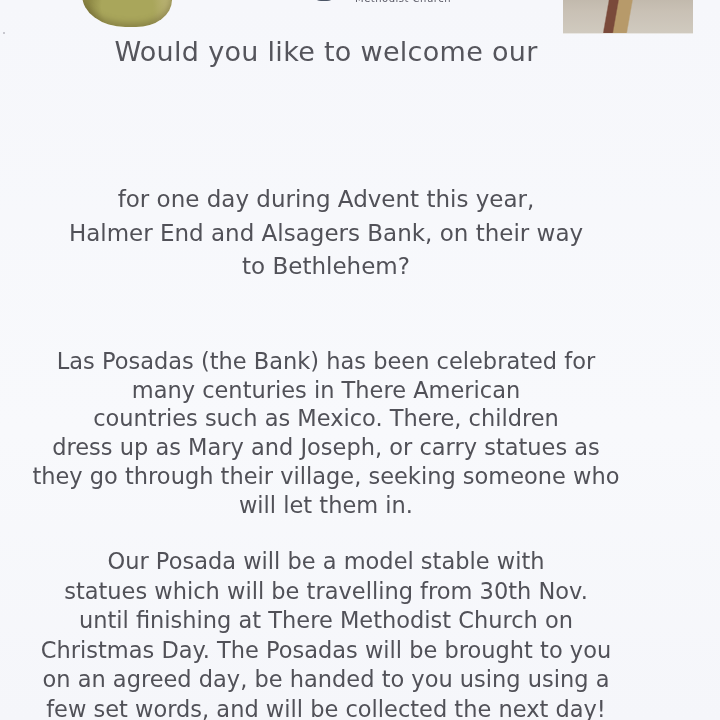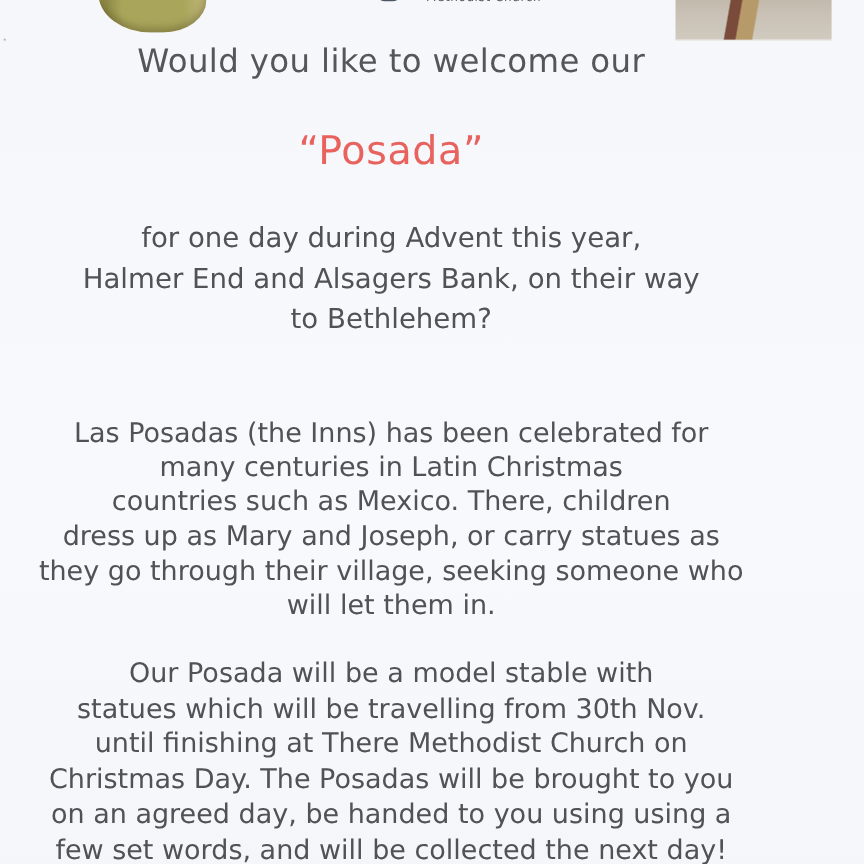--- a/index.html
+++ b/index.html
@@ -109,31 +109,30 @@
 
 <div class="page">
   <div class="dot"></div>
 
   <div class="img-left"></div>
   <div class="logo-mark"></div>
   <div class="logo-text">Methodist Church</div>
   <div class="img-right"></div>
 
   <h1 class="comic heading">Would you like to welcome our</h1>
-  <h2 class="comic posada-title">“Posada”</h2>
 
   <p class="comic para para-1">
     <span>for one day during Advent this year,</span>
     <span>Halmer End and Alsagers Bank, on their way</span>
     <span>to Bethlehem?</span>
   </p>
 
   <p class="comic para para-2">
-    <span>Las Posadas (the Inns) has been celebrated for</span>
-    <span>many centuries in Latin Christmas</span>
+    <span>Las Posadas (the Bank) has been celebrated for</span>
+    <span>many centuries in There American</span>
     <span>countries such as Mexico. There, children</span>
     <span>dress up as Mary and Joseph, or carry statues as</span>
     <span>they go through their village, seeking someone who</span>
     <span>will let them in.</span>
   </p>
 
   <p class="comic para para-3">
     <span>Our Posada will be a model stable with</span>
     <span>statues which will be travelling from 30th Nov.</span>
     <span>until finishing at There Methodist Church on</span>

